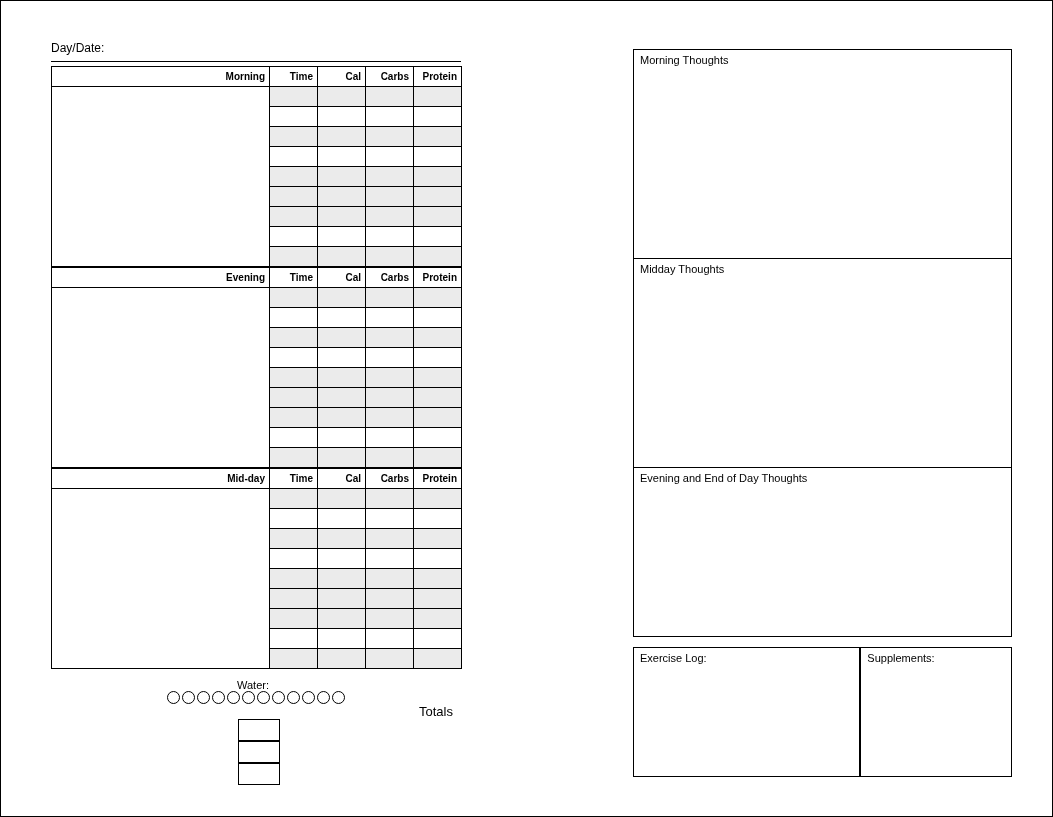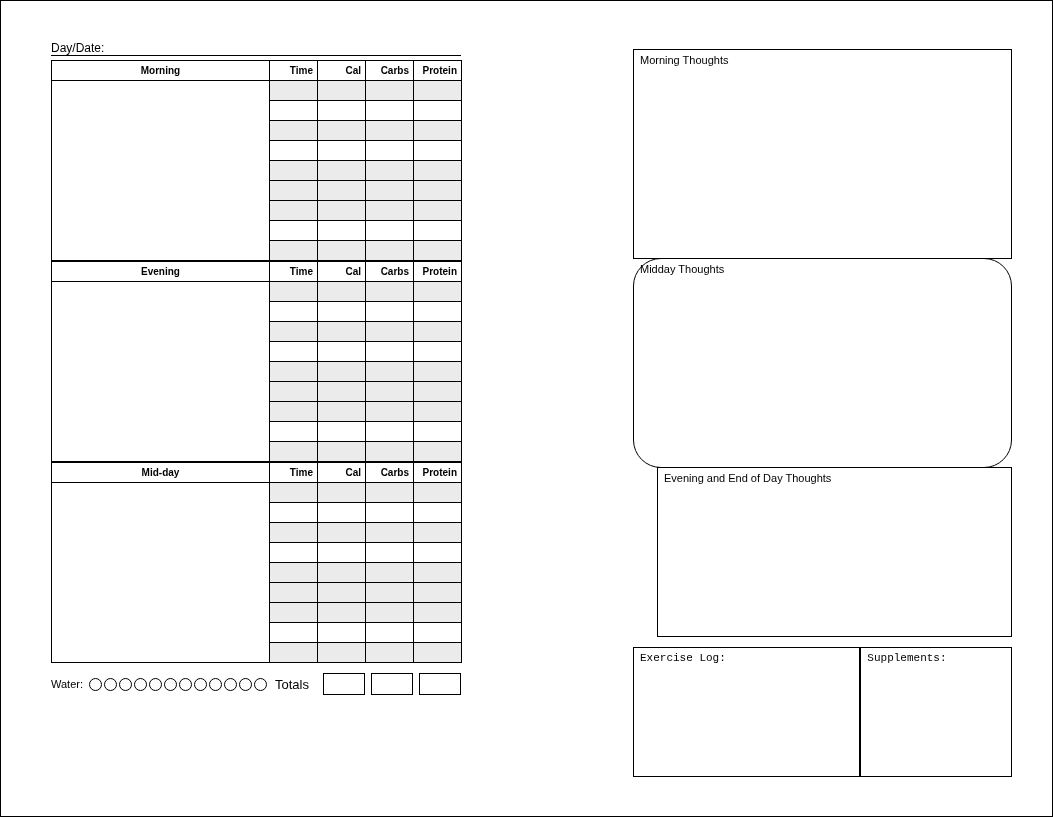--- a/index.html
+++ b/index.html
@@ -21,21 +21,21 @@
   }
 
   
   .left {
     width: 410px;
     display: flex;
     flex-direction: column;
   }
   .daydate {
     font-size: 12px;
-    margin-bottom: 0;
+    margin-bottom: 6px;
   }
   .daydate-rule {
     border: none;
     border-top: 1px solid #000;
     margin: 0 0 4px 0;
   }
 
   table.meal {
     width: 100%;
     border-collapse: collapse;
@@ -44,35 +44,36 @@
   }
   table.meal col.name { width: 218px; }
   table.meal col.small { width: 48px; }
   table.meal th, table.meal td {
     border: 1px solid #000;
     height: 20px;
     padding: 0 4px;
     box-sizing: border-box;
   }
   table.meal th {
-    text-align: center;
+    text-align: right;
     font-weight: bold;
     background: #fff;
     vertical-align: middle;
   }
   table.meal th.center { text-align: right; }
   .shaded { background: #ebebeb; }
   .plain  { background: #fff; }
   td.food { background: #fff; }
 
   .bottom-row {
     display: flex;
     align-items: center;
     margin-top: 10px;
     font-size: 11px;
+    flex-direction: column;
   }
   .water-label { margin-right: 6px; }
   .water-circles {
     display: flex;
     gap: 2px;
     flex: 1 1 auto;
   }
   .water-circles .circ {
     width: 11px;
     height: 11px;
@@ -103,28 +104,27 @@
     border: 1px solid #000;
     padding: 4px 6px;
     font-size: 11px;
     box-sizing: border-box;
   }
   .thought-box + .thought-box { margin-top: -1px; } 
   .gap-then-row {
     margin-top: 10px;
     display: flex;
     gap: 0;
-    font-family: Liberation Mono, monospace;
   }
   .gap-then-row .thought-box { margin-top: 0; }
   .exercise-box { flex: 1.55; height: 130px; }
   .supp-box     { flex: 1;    height: 130px; }
   .h-morning  { height: 210px; }
-  .h-midday   { height: 210px; border-radius: 28px; }
-  .h-evening  { height: 170px; margin-left: 24px; }
+  .h-midday   { height: 210px; }
+  .h-evening  { height: 170px; }
 </style>
 </head>
 <body>
 
 <div class="page">
 
   <div class="left">
     <div class="daydate">Day/Date:</div>
     <hr class="daydate-rule">
 

